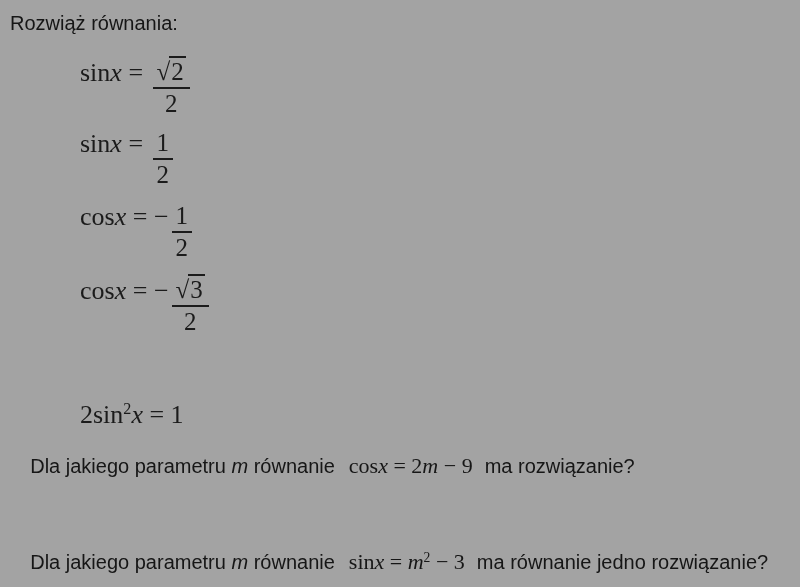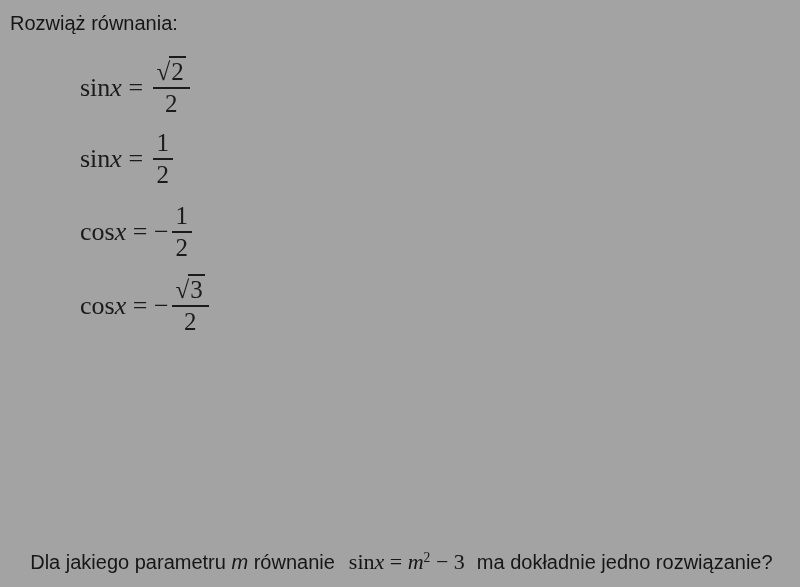--- a/index.html
+++ b/index.html
@@ -22,21 +22,21 @@
   }
   
   .eq {
     position: absolute;
     left: 80px;
     transform: translateY(-50%);
     font-family: "Liberation Serif", serif;
     font-size: 26px;
     color: #1b1b1b;
     display: flex;
-    align-items: center;
+    align-items: flex-start;
     white-space: pre;
   }
   .eq1 { top: 88px; }
   .eq2 { top: 159px; }
   .eq3 { top: 232px; }
   .eq4 { top: 306px; }
   .eq5 { top: 366px; }
   .eq6 { top: 415px; }
   .var { font-style: italic; }
   .frac {
@@ -112,20 +112,26 @@
 
   <div class="eq eq4">
     <span><span>cos</span><span class="var">x</span><span> = −</span></span>
     <span class="frac">
       <span class="num"><span class="sqrt"><span>√</span><span class="rad">3</span></span></span>
       <span class="den">2</span>
     </span>
   </div>
 
 
+  <div class="eq eq6">
+    <span><span>2sin</span><span class="msup">2</span><span class="var">x</span><span> = 1</span></span>
+  </div>
 
+  <div class="q q1">
+    <span>Dla jakiego parametru </span><span class="param-sans">m</span><span> równanie</span><span class="qmath"><span>cos</span><span class="it">x</span><span> = 2</span><span class="it">m</span><span> − 9</span></span><span>ma rozwiązanie?</span>
+  </div>
 
 
   <div class="q q3">
-    <span>Dla jakiego parametru </span><span class="param-sans">m</span><span> równanie</span><span class="qmath"><span>sin</span><span class="it">x</span><span> = </span><span class="it">m</span><span class="msup">2</span><span> − 3</span></span><span>ma dokładnie jedno rozwiązanie?</span>
+    <span>Dla jakiego parametru </span><span class="param-sans">m</span><span> równanie</span><span class="qmath"><span>sin</span><span class="it">x</span><span> = </span><span class="it">m</span><span class="msup">2</span><span> − 3</span></span><span>ma równanie jedno rozwiązanie?</span>
   </div>
 
 </div>
 
 </body></html>

